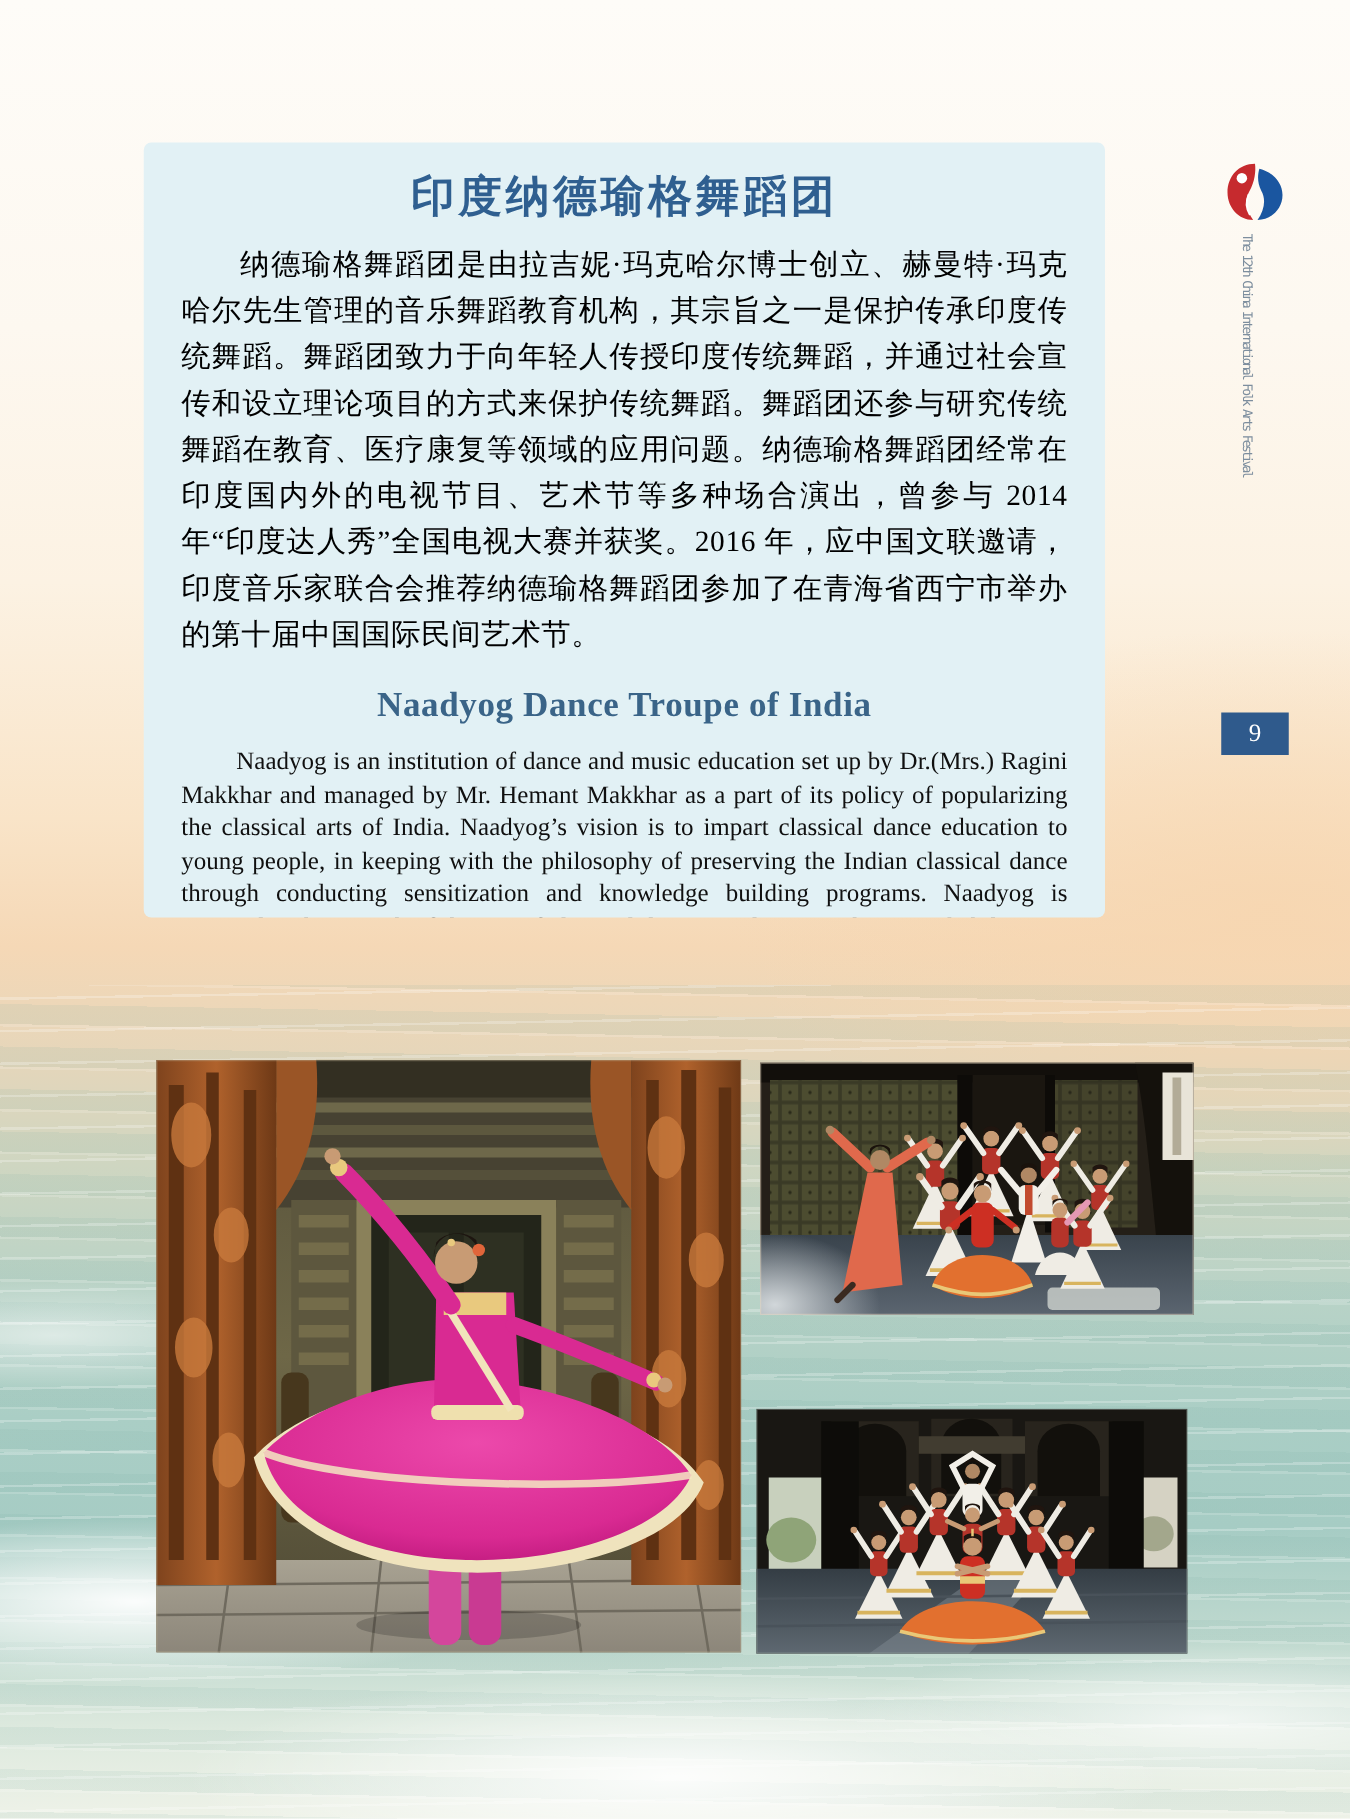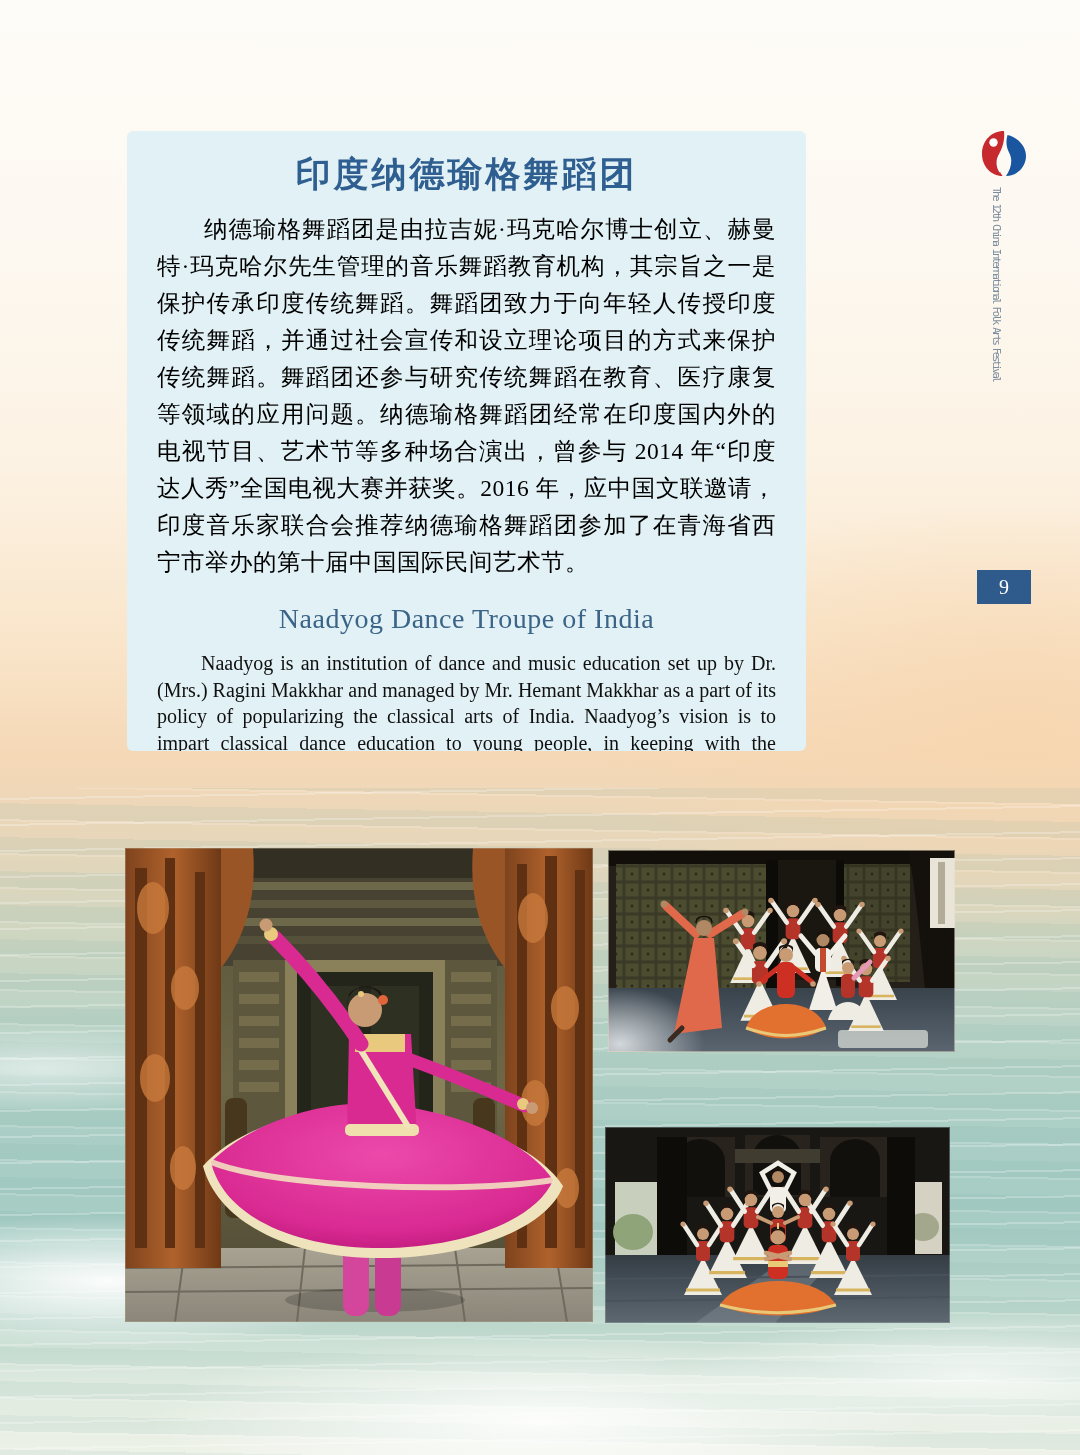--- a/index.html
+++ b/index.html
@@ -24,33 +24,33 @@
       radial-gradient(300px 60px at 4% 42%, rgba(255,255,255,.55), rgba(255,255,255,0) 70%),
       repeating-linear-gradient(179deg,
         rgba(255,255,255,0) 0 10px, rgba(255,255,255,.25) 10px 12px,
         rgba(255,255,255,0) 12px 26px),
       repeating-linear-gradient(181deg,
         rgba(110,165,155,.10) 0 16px, rgba(255,255,255,.16) 16px 18px,
         rgba(110,165,155,0) 18px 34px);
   }
   
   .panel {
-    position:absolute; left:115px; top:131px; width:679px; height:620px;
-    background:#e2f1f5; border-radius:6px; overflow:hidden; padding:0 30px;margin-left:12px;
+    position:absolute; left:115px; top:114px; width:769px; height:620px;
+    background:#e2f1f5; border-radius:6px; overflow:hidden; padding:0 30px;
   }
   .zh-title {
     margin-top:20px; text-align:center; font-size:35px; font-weight:bold;
     letter-spacing:3px; color:#2f5f90;
   }
   .zh-para {
     margin-top:13px; font-size:23.5px; line-height:37px; text-align:justify;
     text-indent:2em; color:#000000; letter-spacing:.5px;
   }
   .en-title {
-    margin-top:22px; text-align:center; font-size:28px; font-weight:normal;
+    margin-top:22px; text-align:center; font-size:28px; font-weight:bold;
     color:#3a6488; letter-spacing:.5px;
   }
   .en-para {
     margin-top:15px; font-size:20px; line-height:26.5px; text-align:justify;
     text-indent:2.2em; color:#101010;
   }
   
   .logo { position:absolute; left:976px; top:126px; width:56px; height:56px; }
   .vtext {
     position:absolute; left:991px; top:187px; height:372px;

